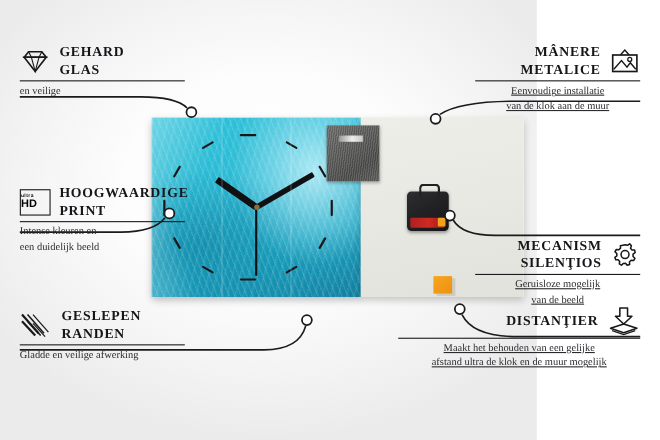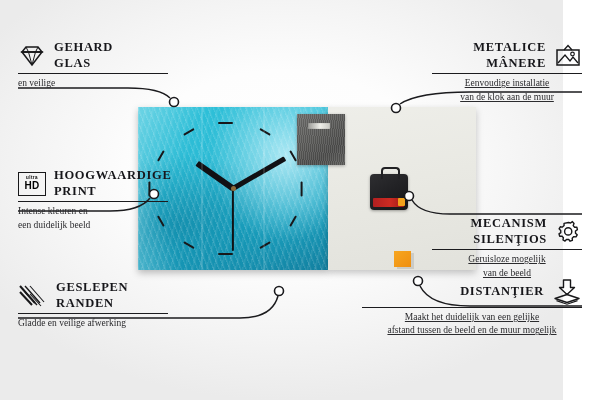--- a/index.html
+++ b/index.html
@@ -2,21 +2,21 @@
 <html><head>
 <meta charset="utf-8">
 <style>
   html,body{margin:0;padding:0;}
   body{
     width:600px;height:400px;overflow:hidden;
     font-family:"Liberation Serif", serif;
     background:#ffffff;
   }
   #stage{
-    position:relative;width:563px;height:400px;
+    position:relative;width:488px;height:400px;
     background:
       radial-gradient(ellipse 62% 58% at 50% 42%, #ffffff 0%, #fdfdfd 42%, #f4f4f4 72%, #ebebeb 100%);
   }
   
   .panel{position:absolute;}
   .photo-clock{
     left:138px;top:107px;width:190px;height:163px;
     background:
       linear-gradient(115deg, rgba(255,255,255,.30) 0%, rgba(255,255,255,0) 26%),
       linear-gradient(72deg, rgba(255,255,255,.22) 0%, rgba(255,255,255,0) 18%),
@@ -93,21 +93,21 @@
     font-size:9.5px;color:#2b2b2e;line-height:1.42;margin-top:3px;
   }
   .left .co-head{justify-content:flex-start;}
   .right .co-head{justify-content:flex-end;}
   .right .co-title{text-align:right;}
   .right .co-desc{text-align:center;text-decoration:underline;}
   .ico{flex:0 0 auto;display:block;}
   svg.ico{stroke:#18181a;fill:none;}
   .hd-box{
     width:26px;height:22px;border:1.6px solid #18181a;
-    display:flex;flex-direction:column;align-items:center;justify-content:center;
+    display:flex;flex-direction:column;justify-content:center;
     font-family:"Liberation Sans", sans-serif;line-height:1;
   }
   .hd-box .u{font-size:4.5px;font-weight:700;letter-spacing:.4px;}
   .hd-box .h{font-size:10px;font-weight:700;letter-spacing:.2px;}
   
   #wires{position:absolute;left:0;top:0;width:600px;height:400px;pointer-events:none;}
   #wires path{fill:none;stroke:#1b1b1e;stroke-width:1.5;}
   #wires circle{fill:#ffffff;stroke:#1b1b1e;stroke-width:1.6;}
 </style>
 </head>
@@ -219,22 +219,22 @@
     </div>
     <div class="co-rule"></div>
     <div class="co-desc">
       <div>Gladde en veilige afwerking</div>
     </div>
   </div>
 
   <div class="callout right" style="left:432px;top:40px;width:150px;">
     <div class="co-head">
       <div class="co-title">
+        <div>MÂNERE</div>
         <div>METALICE</div>
-        <div>MÂNERE</div>
       </div>
       <svg class="ico" width="28" height="25" viewBox="0 0 28 25">
         <rect x="3" y="7" width="22" height="15" stroke-width="1.5"></rect>
         <path d="M4 20 L11 12 L16 18 L19 14 L24 20" stroke-width="1.3"></path>
         <circle cx="18.5" cy="11" r="1.8" stroke-width="1.2"></circle>
         <path d="M10 7 L14 2.5 L18 7" stroke-width="1.3"></path>
       </svg>
     </div>
     <div class="co-rule"></div>
     <div class="co-desc">
@@ -271,18 +271,18 @@
         <div>DISTANŢIER</div>
       </div>
       <svg class="ico" width="30" height="27" viewBox="0 0 30 27">
         <path d="M11.5 2 L18.5 2 L18.5 9.5 L22.5 9.5 L15 16.5 L7.5 9.5 L11.5 9.5 Z" stroke-width="1.4" stroke-linejoin="round"></path>
         <path d="M15 16.5 L27 20.5 L15 24.5 L3 20.5 Z" stroke-width="1.4" stroke-linejoin="round"></path>
         <path d="M4.5 22.6 L15 26.2 L25.5 22.6" stroke-width="1.2"></path>
       </svg>
     </div>
     <div class="co-rule"></div>
     <div class="co-desc">
-      <div>Maakt het duidelijk van een gelijke</div>
-      <div>afstand tussen de beeld en de muur mogelijk</div>
+      <div>Maakt het behouden van een gelijke</div>
+      <div>afstand ultra de klok en de muur mogelijk</div>
     </div>
   </div>
 
 </div>
 
 </body></html>

